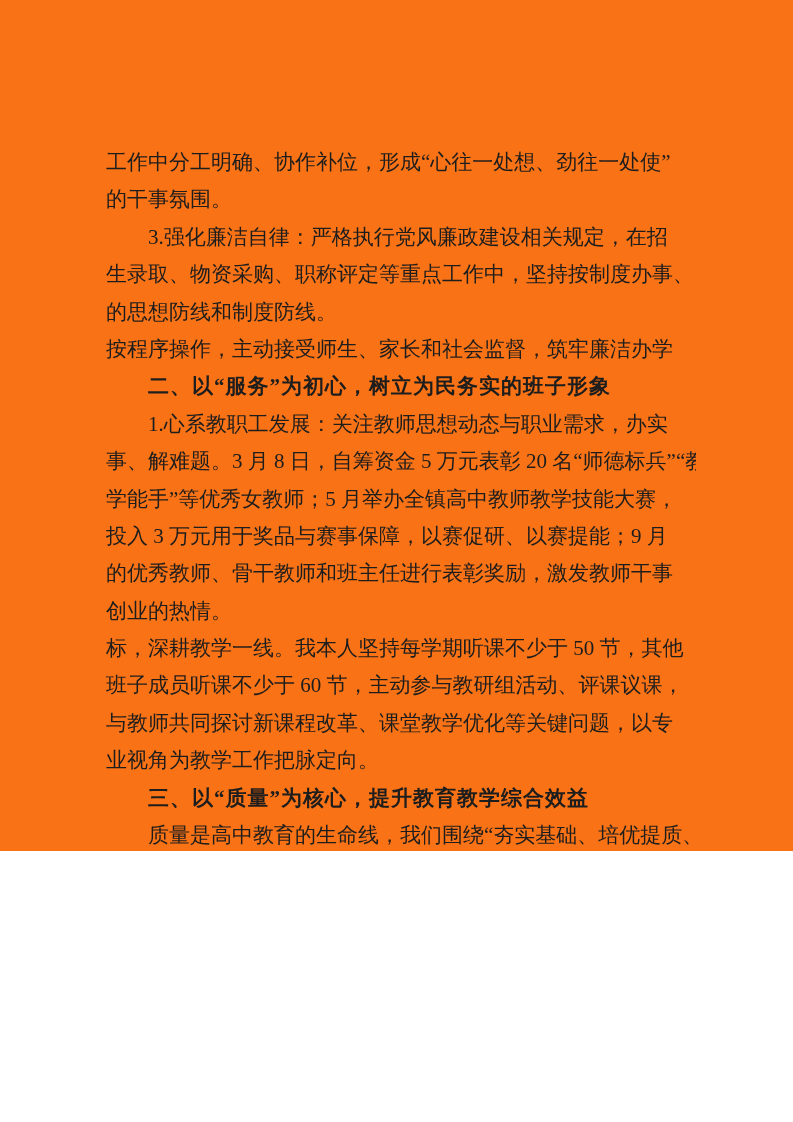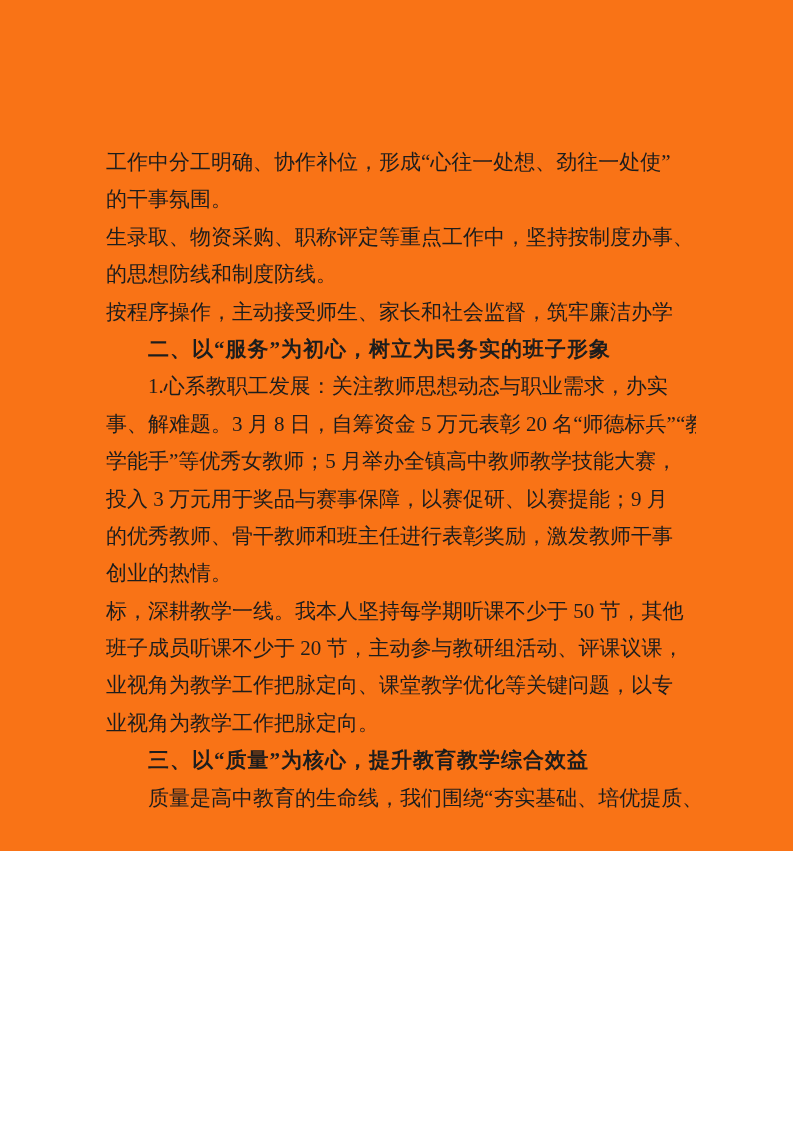--- a/index.html
+++ b/index.html
@@ -48,39 +48,40 @@
 </head>
 <body>
 
 <div class="page">
   <div class="doc-body">
       <div class="para">
         <div class="line">工作中分工明确、协作补位，形成“心往一处想、劲往一处使”</div>
         <div class="line">的干事氛围。</div>
       </div>
       <div class="para">
+        <div class="line indent">3.强化廉洁自律：严格执行党风廉政建设相关规定，在招</div>
         <div class="line">生录取、物资采购、职称评定等重点工作中，坚持按制度办事、</div>
         <div class="line">的思想防线和制度防线。</div>
         <div class="line">按程序操作，主动接受师生、家长和社会监督，筑牢廉洁办学</div>
       </div>
       <div class="para heading">
         <div class="line indent">二、以“服务”为初心，树立为民务实的班子形象</div>
       </div>
       <div class="para">
         <div class="line indent">1.心系教职工发展：关注教师思想动态与职业需求，办实</div>
         <div class="line">事、解难题。3 月 8 日，自筹资金 5 万元表彰 20 名“师德标兵”“教</div>
         <div class="line">学能手”等优秀女教师；5 月举办全镇高中教师教学技能大赛，</div>
         <div class="line">投入 3 万元用于奖品与赛事保障，以赛促研、以赛提能；9 月</div>
         <div class="line">的优秀教师、骨干教师和班主任进行表彰奖励，激发教师干事</div>
         <div class="line">创业的热情。</div>
       </div>
       <div class="para">
         <div class="line">标，深耕教学一线。我本人坚持每学期听课不少于 50 节，其他</div>
-        <div class="line">班子成员听课不少于 20 节，主动参与教研组活动、评课议课，</div>
-        <div class="line">业视角为教学工作把脉定向、课堂教学优化等关键问题，以专</div>
+        <div class="line">班子成员听课不少于 60 节，主动参与教研组活动、评课议课，</div>
+        <div class="line">与教师共同探讨新课程改革、课堂教学优化等关键问题，以专</div>
         <div class="line">业视角为教学工作把脉定向。</div>
       </div>
       <div class="para heading">
         <div class="line indent">三、以“质量”为核心，提升教育教学综合效益</div>
       </div>
       <div class="para">
         <div class="line indent">质量是高中教育的生命线，我们围绕“夯实基础、培优提质、</div>
       </div>
     </div>
   <div class="footer">

